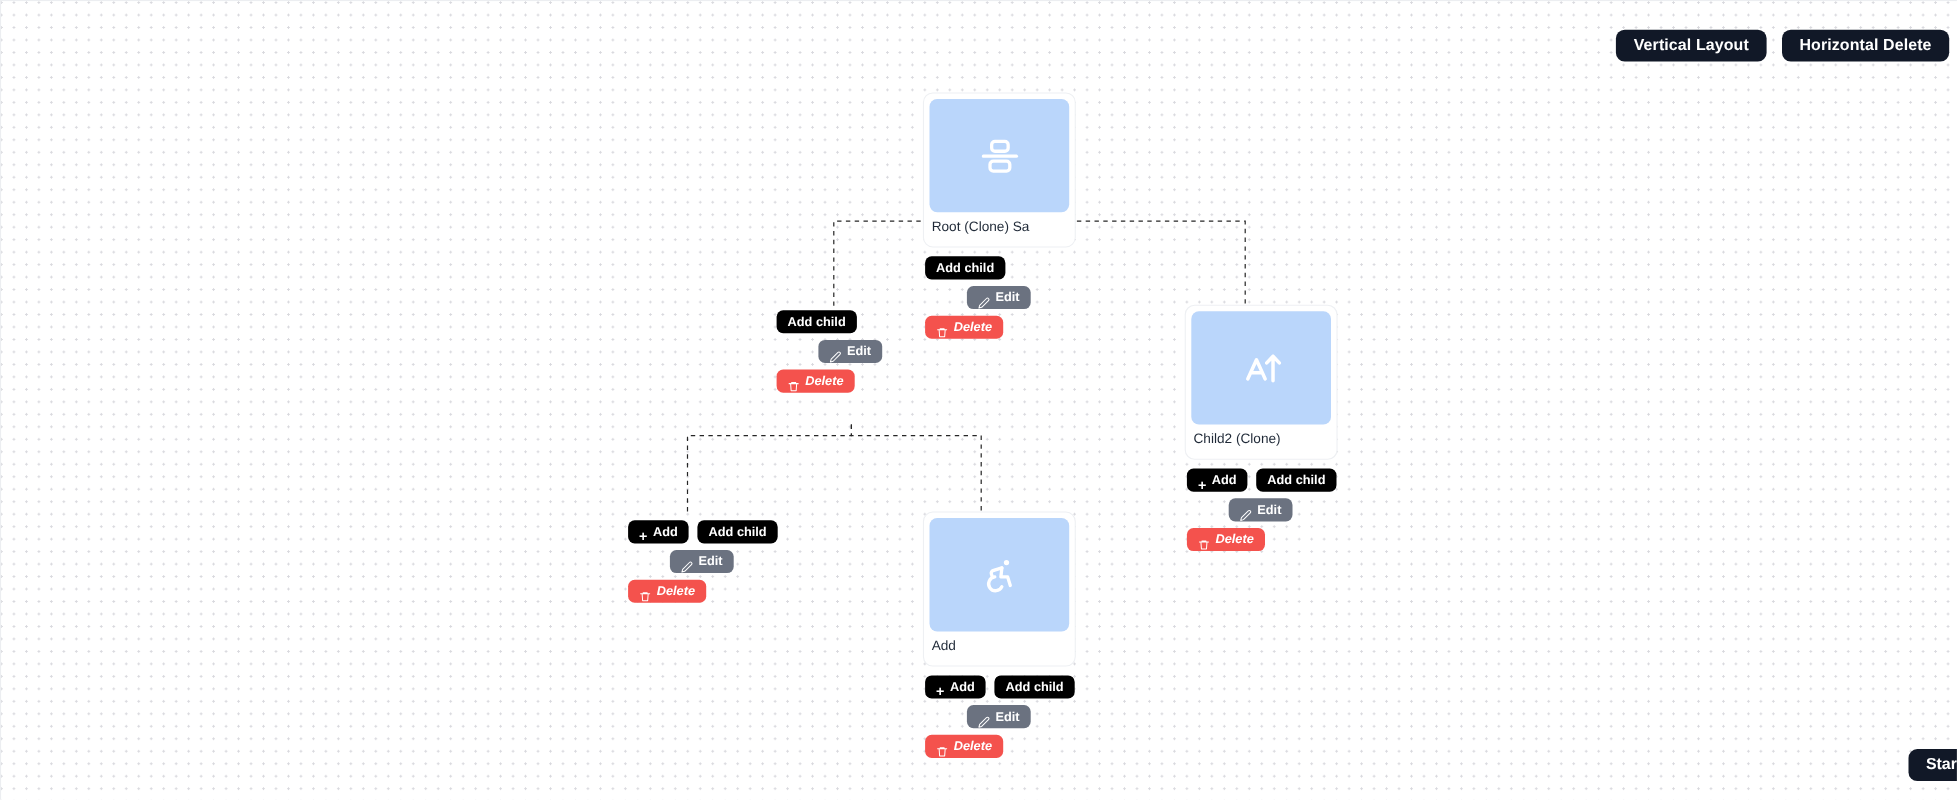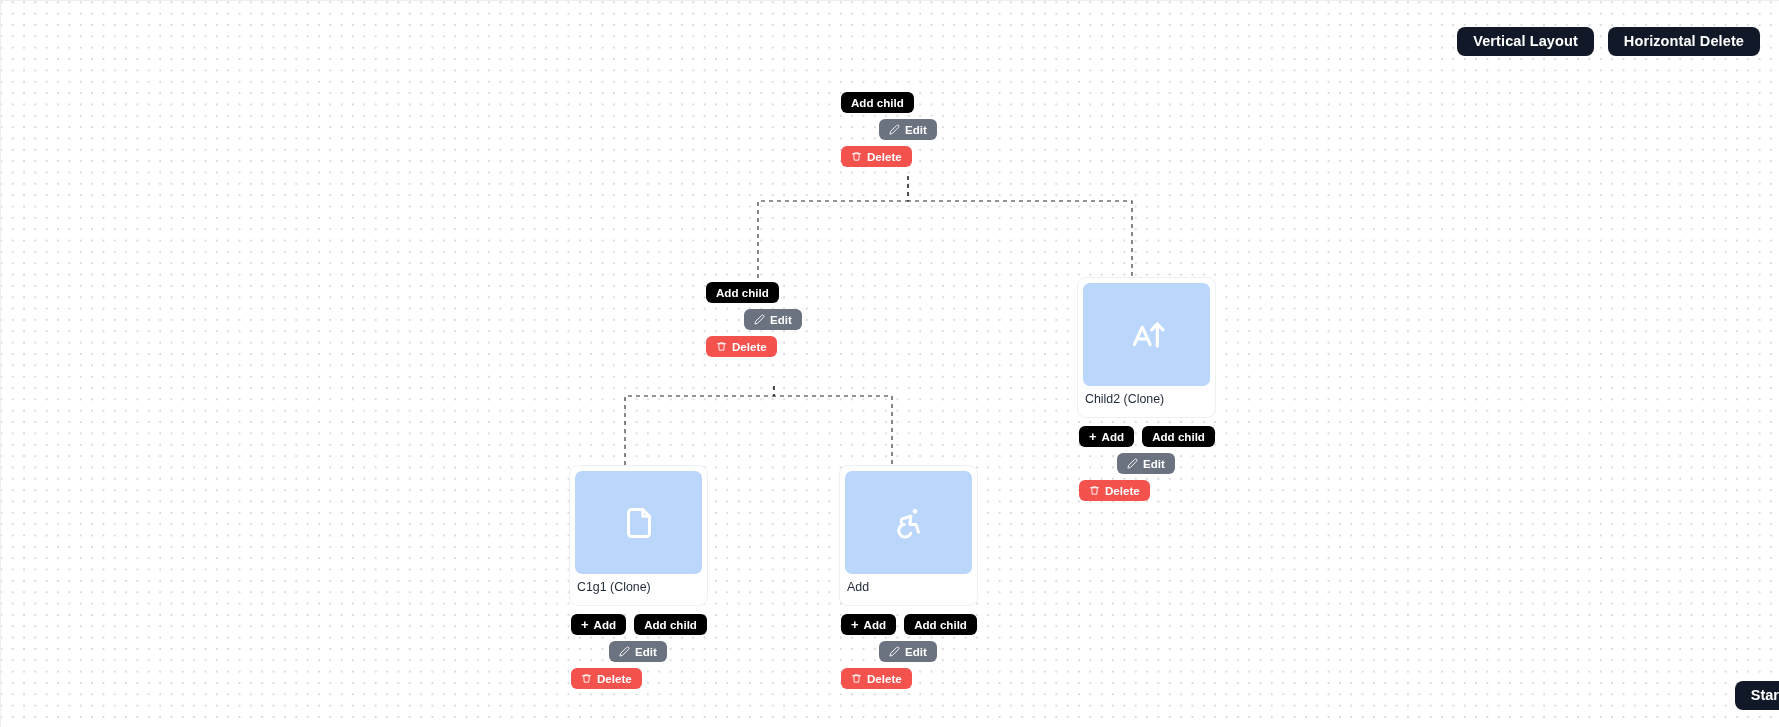--- a/index.html
+++ b/index.html
@@ -26,21 +26,21 @@
     border-top: 1px solid #eceef1;
     border-left: 1px solid #eceef1;
     box-sizing: border-box;
     overflow: hidden;
   }
 
   
   #toolbar {
     position: absolute;
     top: 26px;
-    right: 19px;
+    right: 7px;
     display: flex;
     gap: 14px;
     z-index: 40;
   }
   .tb-btn {
     background: #111827;
     color: #ffffff;
     border: none;
     border-radius: 8px;
     font-size: 14.5px;
@@ -139,29 +139,29 @@
     border: none;
     border-radius: 6px;
     font-size: 11.6px;
     font-weight: 700;
     height: 21px;
     line-height: 21px;
     padding: 0 10px;
     cursor: pointer;
     color: #ffffff;
     display: inline-flex;
-    align-items: center;
+    align-items: flex-end;
     gap: 5px;
     font-family: "Liberation Sans", sans-serif;
     white-space: nowrap;
     box-sizing: border-box;
   }
   .nb-dark   { background: #000000; }
   .nb-grey   { background: #6b7280; margin-left: 38px; }
-  .nb-red    { background: #f4524d; }
+  .nb-red    { background: #f4524d; font-style: italic; }
   .nb svg { stroke: #ffffff; fill: none; stroke-width: 2; stroke-linecap: round; stroke-linejoin: round; }
   .nb .plus { font-size: 13px; font-weight: 700; line-height: 1; }
 </style>
 </head>
 <body>
 
 <div id="canvas">
 
   <svg id="edges" viewBox="0 0 1779 727">
 
@@ -175,20 +175,30 @@
   </svg>
 
   <div id="toolbar">
     <button class="tb-btn">Vertical Layout</button>
     <button class="tb-btn">Horizontal Delete</button>
   </div>
 
   <button id="start-tour">Start Tour</button>
 
   <div class="node" style="left:838px; top:83px; width:139px;">
+    <div class="node-card">
+      <div class="node-thumb" style="height:103px;">
+        <svg width="36" height="36" viewBox="0 0 24 24">
+          <rect x="7" y="3" width="10" height="6" rx="2"></rect>
+          <rect x="6" y="15" width="12" height="6" rx="2"></rect>
+          <line x1="2" y1="12" x2="22" y2="12"></line>
+        </svg>
+      </div>
+      <div class="node-label">Root (Clone) Sa</div>
+    </div>
     <div class="node-actions">
       <button class="nb nb-dark">
         <span>Add child</span>
       </button>
       <button class="nb nb-grey">
         <svg width="11" height="11" viewBox="0 0 24 24">
             <path d="M17 3a2.8 2.8 0 1 1 4 4L7.5 20.5 2 22l1.5-5.5Z"></path>
           </svg>
         <span>Edit</span>
       </button>
@@ -248,29 +258,20 @@
       <button class="nb nb-red">
         <svg width="11" height="11" viewBox="0 0 24 24">
             <path d="M3 6h18M8 6V4h8v2M6 6l1 14h10l1-14"></path>
           </svg>
         <span>Delete</span>
       </button>
     </div>
   </div>
 
   <div class="node" style="left:568px; top:464px; width:139px;">
-    <div class="node-card">
-      <div class="node-thumb" style="height:103px;">
-        <svg width="36" height="36" viewBox="0 0 24 24">
-          <path d="M14.5 3H7a2 2 0 0 0-2 2v14a2 2 0 0 0 2 2h10a2 2 0 0 0 2-2V7.5Z"></path>
-          <path d="M14.5 3v4.5H19"></path>
-        </svg>
-      </div>
-      <div class="node-label">C1g1 (Clone)</div>
-    </div>
     <div class="node-actions">
       <button class="nb nb-dark">
         <span class="plus">+</span>
         <span>Add</span>
       </button>
       <button class="nb nb-dark">
         <span>Add child</span>
       </button>
       <button class="nb nb-grey">
         <svg width="11" height="11" viewBox="0 0 24 24">

